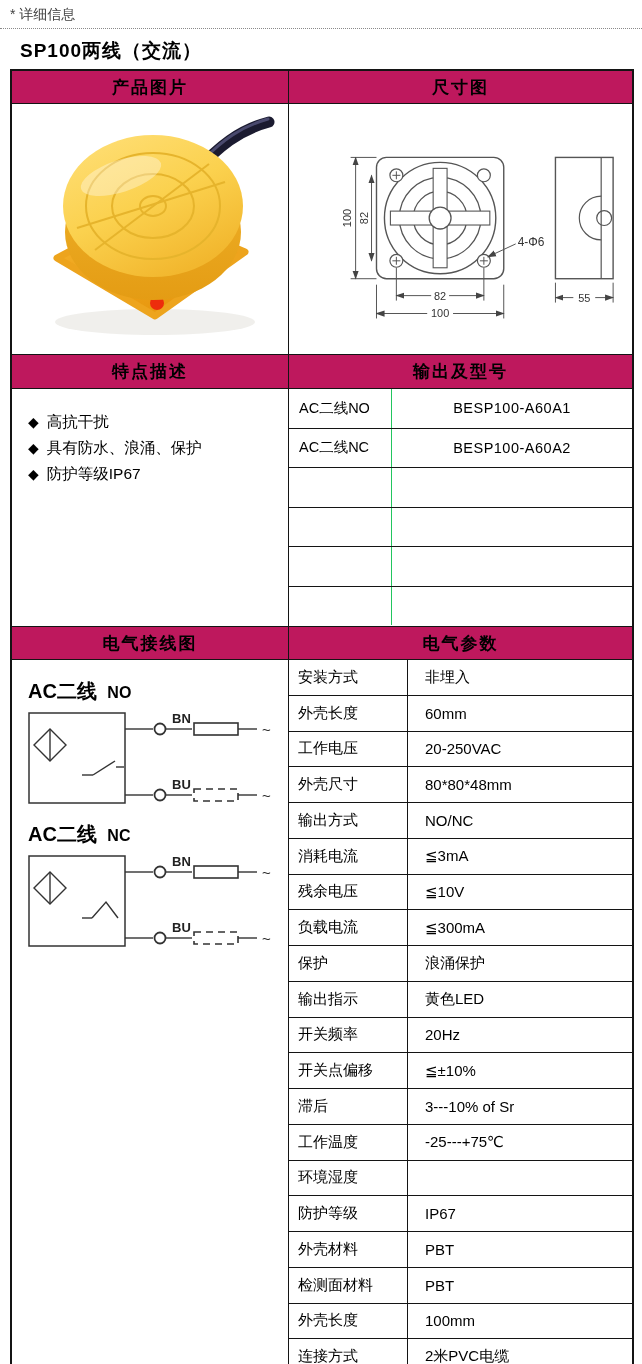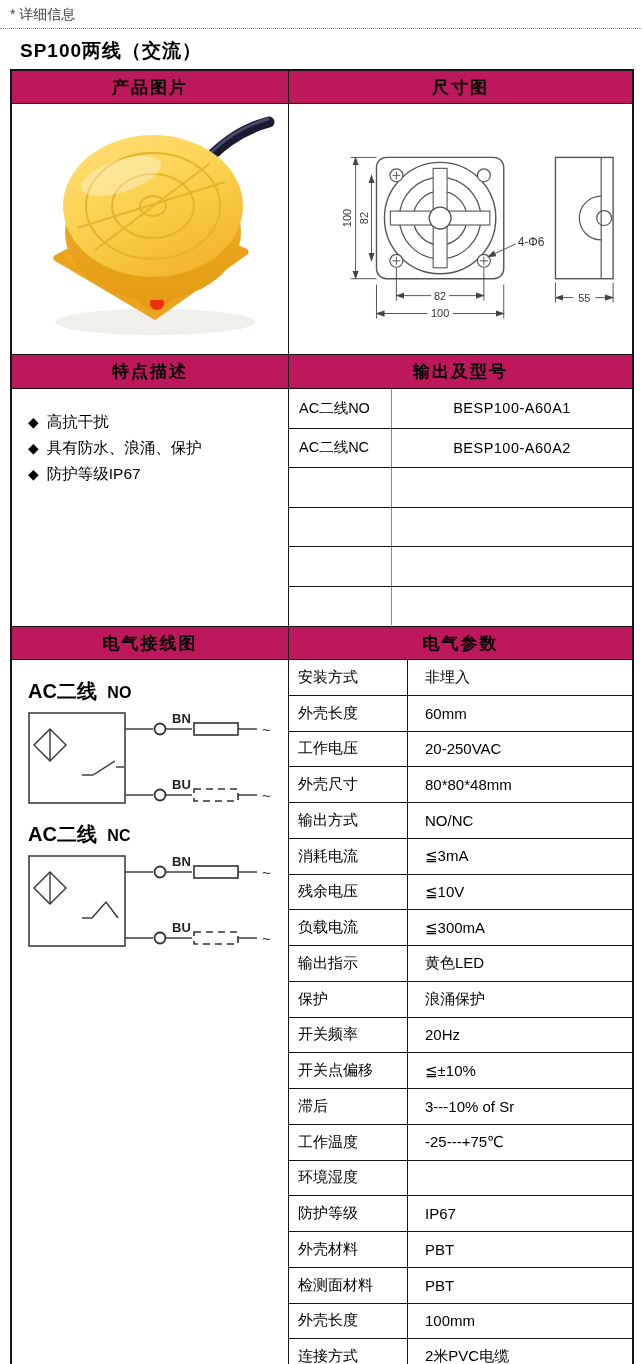--- a/index.html
+++ b/index.html
@@ -312,30 +312,30 @@
           <div class="plabel">残余电压</div>
           <div class="pvalue">≦10V</div>
         </div>
 
         <div class="prow">
           <div class="plabel">负载电流</div>
           <div class="pvalue">≦300mA</div>
         </div>
 
         <div class="prow">
+          <div class="plabel">保护</div>
+          <div class="pvalue">浪涌保护</div>
+        </div>
+
+        <div class="prow">
           <div class="plabel">输出指示</div>
           <div class="pvalue">黄色LED</div>
         </div>
 
         <div class="prow">
-          <div class="plabel">保护</div>
-          <div class="pvalue">浪涌保护</div>
-        </div>
-
-        <div class="prow">
           <div class="plabel">开关频率</div>
           <div class="pvalue">20Hz</div>
         </div>
 
         <div class="prow">
           <div class="plabel">开关点偏移</div>
           <div class="pvalue">≦±10%</div>
         </div>
 
         <div class="prow">

